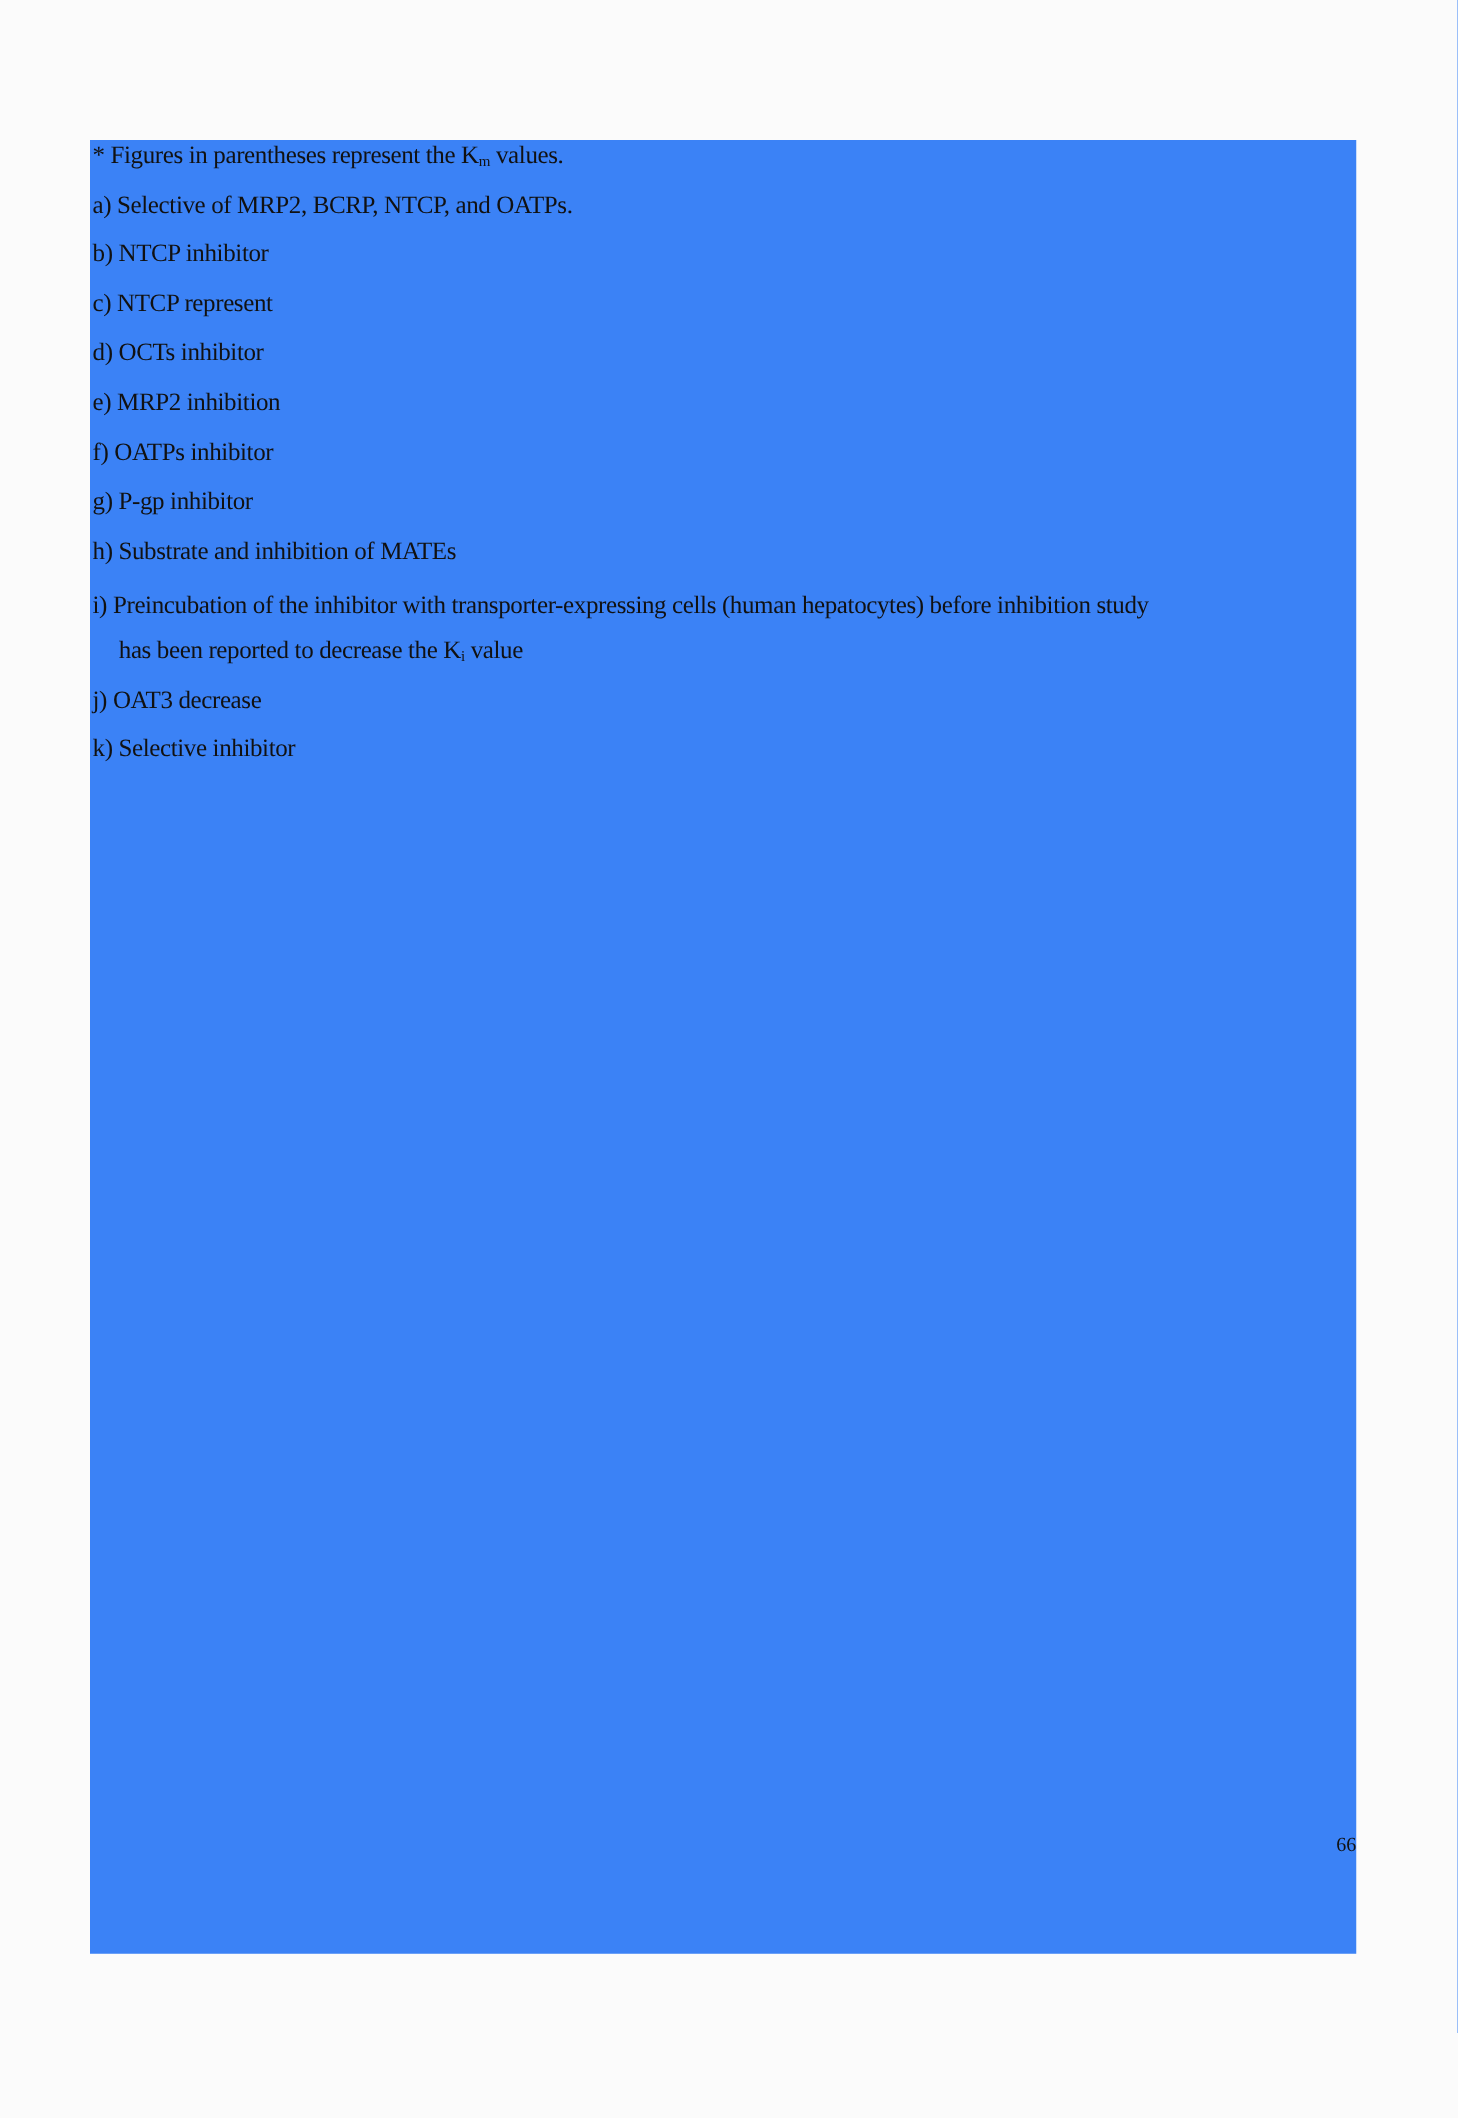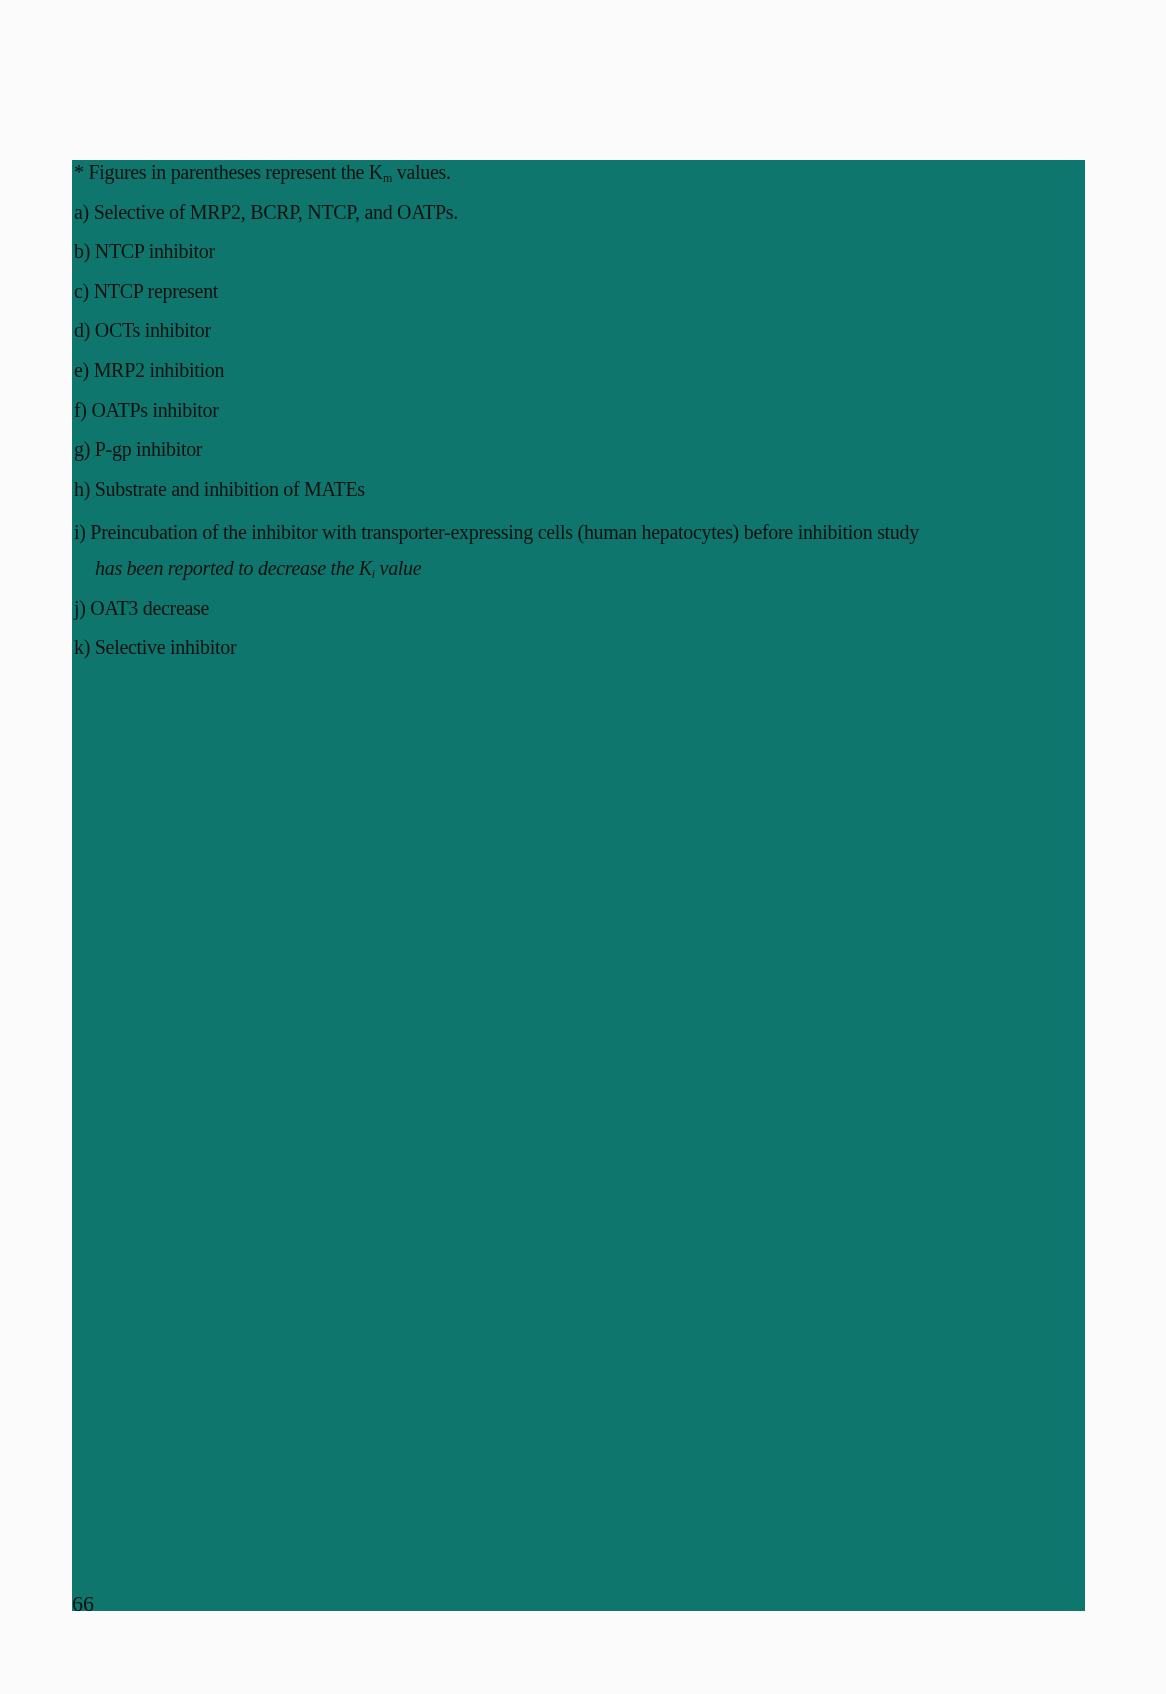--- a/index.html
+++ b/index.html
@@ -1,32 +1,32 @@
 <!DOCTYPE html>
 <html><head>
 <meta charset="utf-8">
 <style>
   html, body { margin:0; padding:0; }
   body {
     width:1166px; height:1694px; background:#fbfbfb; position:relative; overflow:hidden;
     font-family: "Liberation Serif", "DejaVu Serif", serif; color:#111;
   }
   .page {
-    position:absolute; left:72px; top:112px; width:1013px; height:1451px; background:#0f766e;margin-top:48px;
+    position:absolute; left:72px; top:112px; width:1013px; height:1451px; background:#3b82f6;
   }
   .notes { position:absolute; left:2px; top:0; width:1010px; }
   .line {
     position:absolute; left:0; font-size:20px; line-height:24px; white-space:nowrap;
     letter-spacing:-0.3px;
   }
-  .line.indent { left:21px;font-style:italic; }
+  .line.indent { left:21px; }
   sub { font-size:12px; vertical-align:-3px; line-height:0; }
   .pagenum {
-    position:absolute; left:0; width:100%; text-align:left; top:1431px;
-    font-size:22px; font-family: "Liberation Serif", serif;
+    position:absolute; left:0; width:100%; text-align:right; top:1356px;
+    font-size:16px; font-family: "Liberation Serif", serif;
   }
 </style>
 </head>
 <body>
 
 <div class="page">
   <div class="notes">
     <div class="line" style="top:0px"><span>* Figures in parentheses represent the K</span><sub>m</sub><span> values.</span></div>
     <div class="line" style="top:40px">a) Selective of MRP2, BCRP, NTCP, and OATPs.</div>
     <div class="line" style="top:79px">b) NTCP inhibitor</div>

